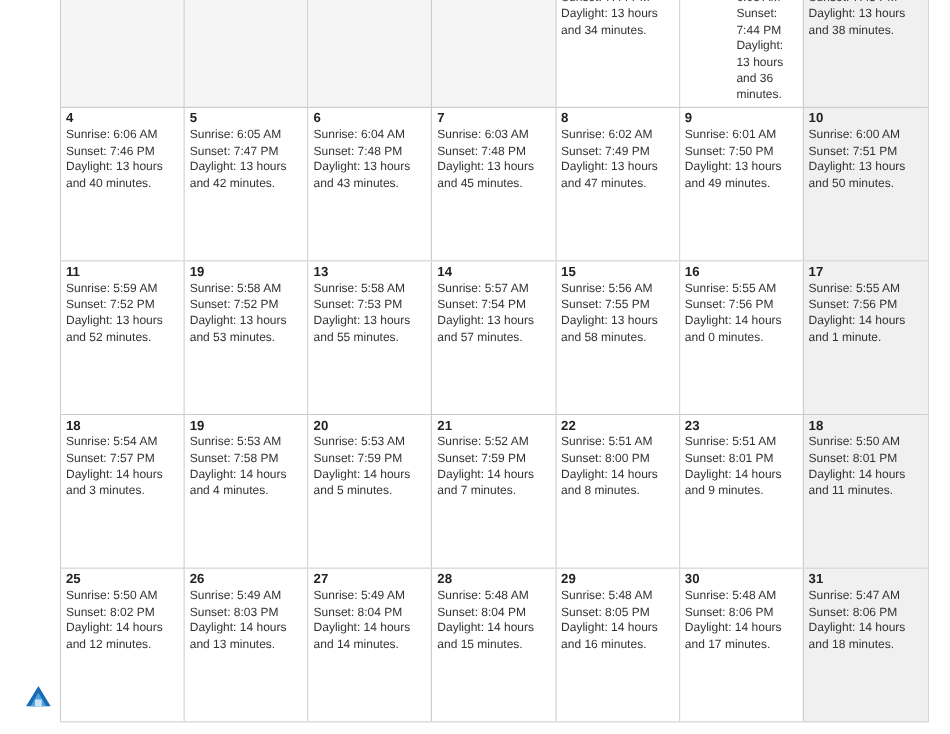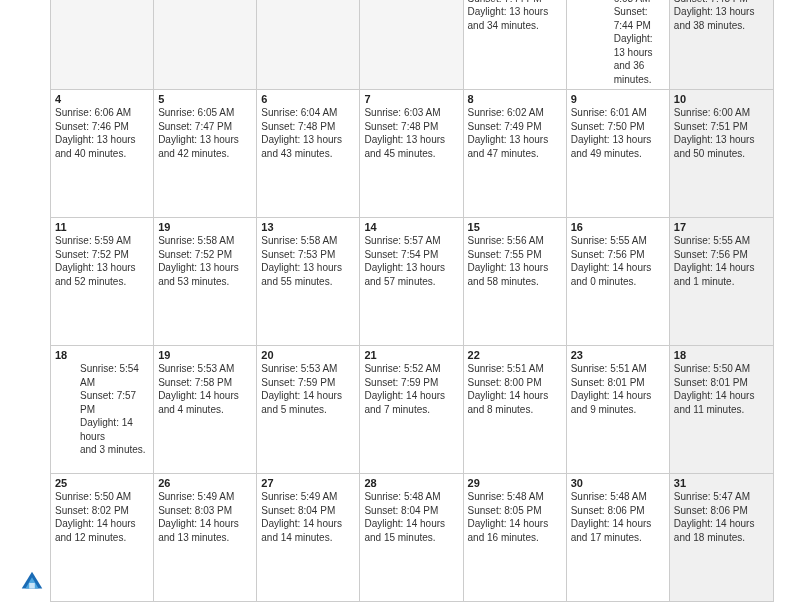--- a/index.html
+++ b/index.html
@@ -273,21 +273,21 @@
             <div class="day-num">17</div>
             <div class="cell-info" style="white-space: pre-line;">Sunrise: 5:55 AM
 Sunset: 7:56 PM
 Daylight: 14 hours
 and 1 minute.</div>
           </div>
         </div>
         <div class="cal-row">
           <div class="cal-cell">
             <div class="day-num">18</div>
-            <div class="cell-info" style="white-space: pre-line; margin-left: 25px;">Sunrise: 5:54 AM
+            <div class="cell-info" style="white-space: pre-line;">Sunrise: 5:54 AM
 Sunset: 7:57 PM
 Daylight: 14 hours
 and 3 minutes.</div>
           </div>
           <div class="cal-cell">
             <div class="day-num">19</div>
             <div class="cell-info" style="white-space: pre-line;">Sunrise: 5:53 AM
 Sunset: 7:58 PM
 Daylight: 14 hours
 and 4 minutes.</div>

